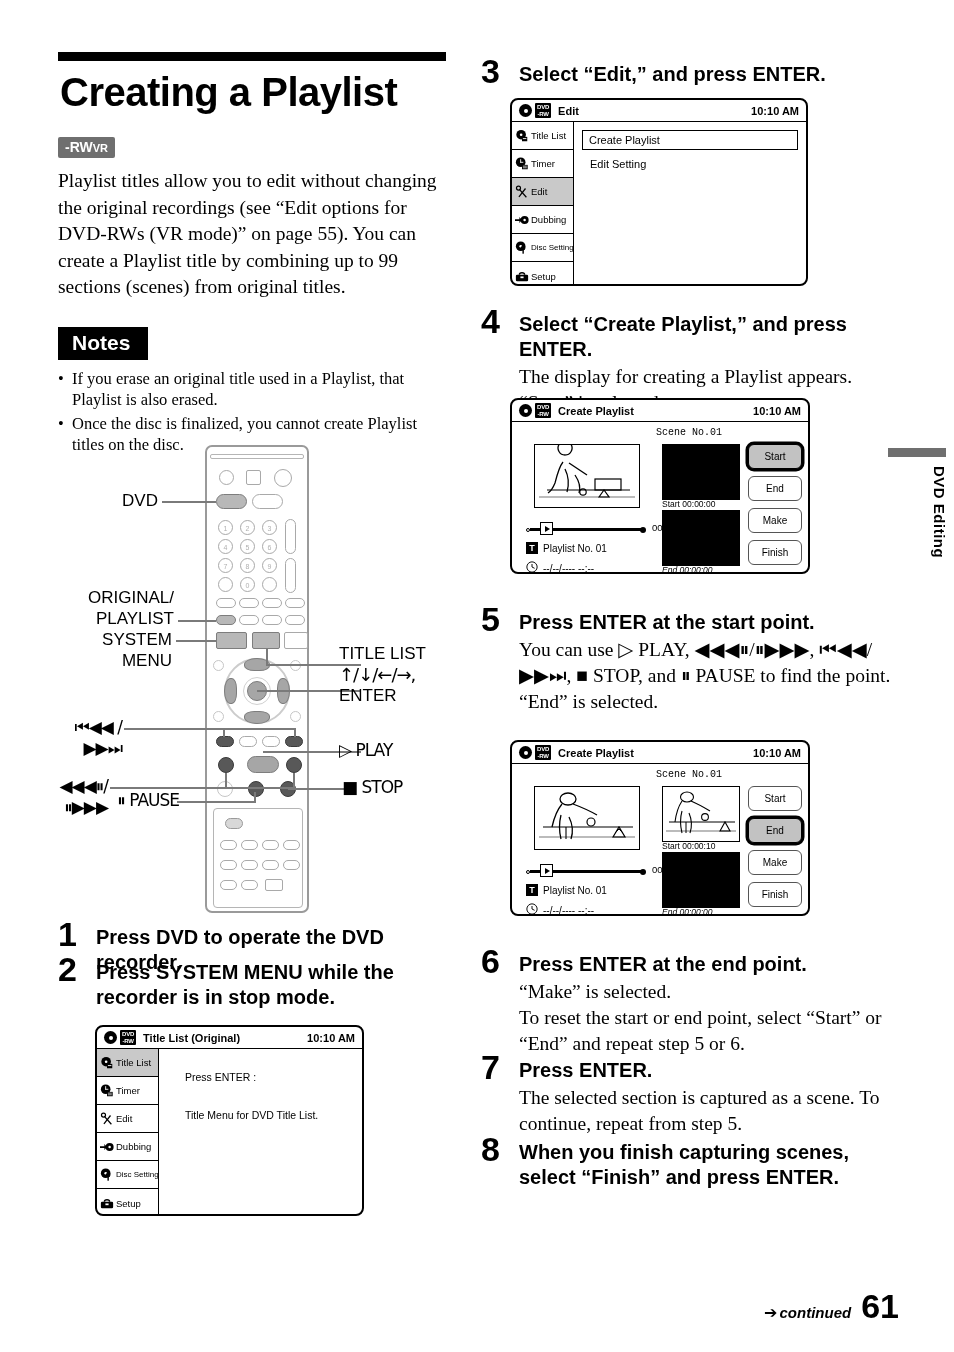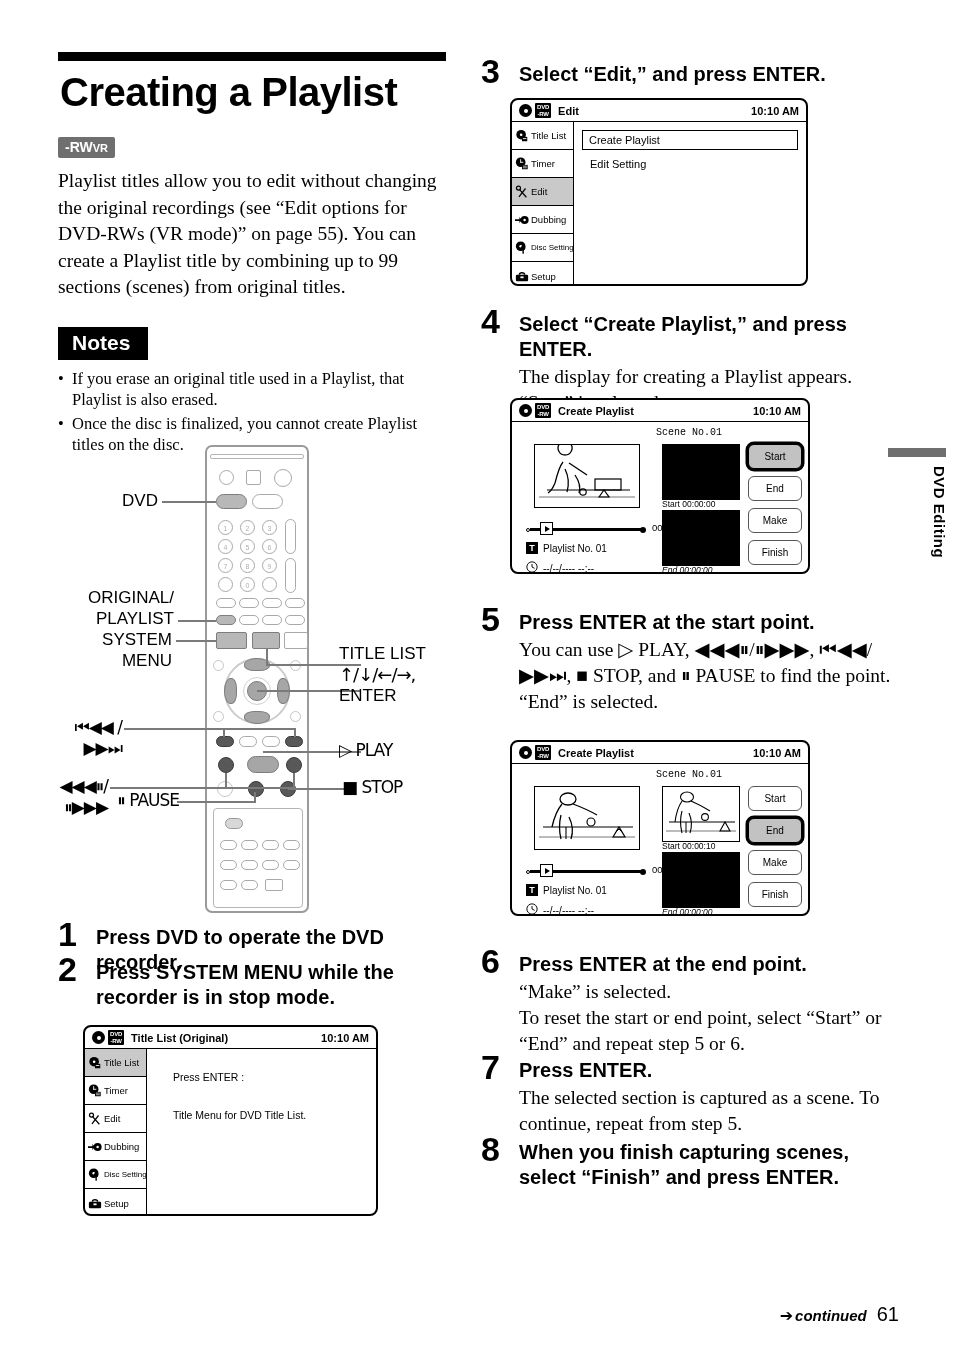--- a/index.html
+++ b/index.html
@@ -137,21 +137,21 @@
     writing-mode:vertical-rl;letter-spacing:0.5px;white-space:nowrap;
   }
 
   
   .footer{position:absolute;right:55px;bottom:26px;display:flex;align-items:baseline;gap:10px;}
   .footer .cont{
     font-family:"Liberation Sans", sans-serif;font-style:italic;font-weight:bold;font-size:15px;
     display:flex;align-items:center;gap:2px;
   }
   .footer .arrow{font-size:16px;font-style:normal;}
-  .footer .pg{font-family:"Liberation Sans", sans-serif;font-weight:normal;font-size:20px;}
+  .footer .pg{font-family:"Liberation Sans", sans-serif;font-weight:bold;font-size:34px;}
 
   .glyph{font-family:"DejaVu Sans", sans-serif;}
   .sym{font-family:"DejaVu Sans", sans-serif;font-size:17px;letter-spacing:-1px;}
 </style>
 </head>
 <body>
 
 <div class="page">
 
   <div class="col-left">
@@ -289,21 +289,21 @@
     </div>
   </div>
 
   <div class="step" style="position:absolute;left:58px;top:960px;width:400px;">
     <div class="step-num">2</div>
     <div class="step-inner">
       <div class="step-head">Press SYSTEM MENU while the recorder is in stop mode.</div>
     </div>
   </div>
 
-  <div class="tv" style="position:absolute;left:83px;top:1025px;width:295px;height:191px;">
+  <div class="tv" style="position:absolute;left:95px;top:1025px;width:269px;height:191px;">
     <div class="tv-head">
       <span class="disc-dot"></span>
       <span class="dvdrw">
         <span>DVD</span><br>
         <span>-RW</span>
       </span>
       <span class="ttl">Title List (Original)</span>
       <span class="clock">10:10 AM</span>
     </div>
     <div class="tv-body">

